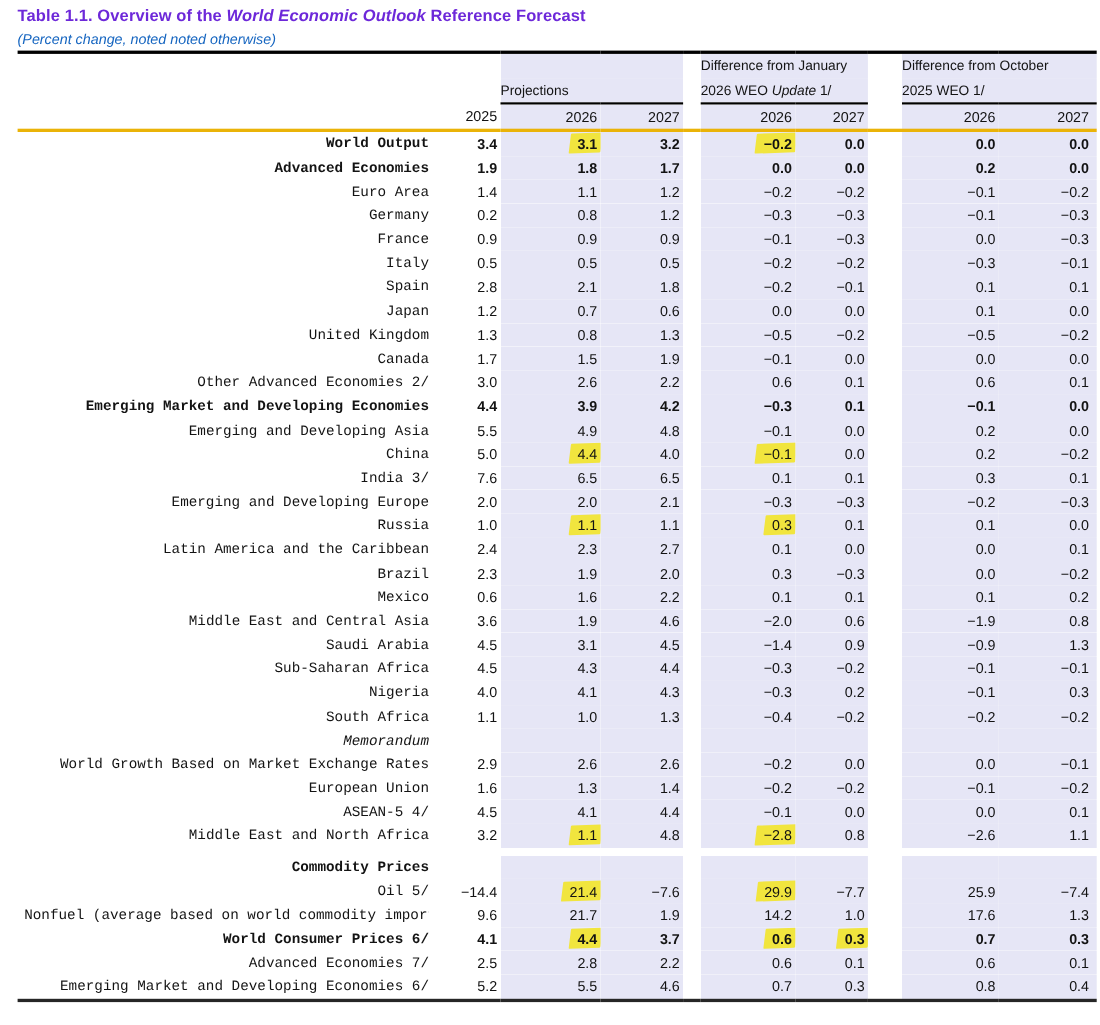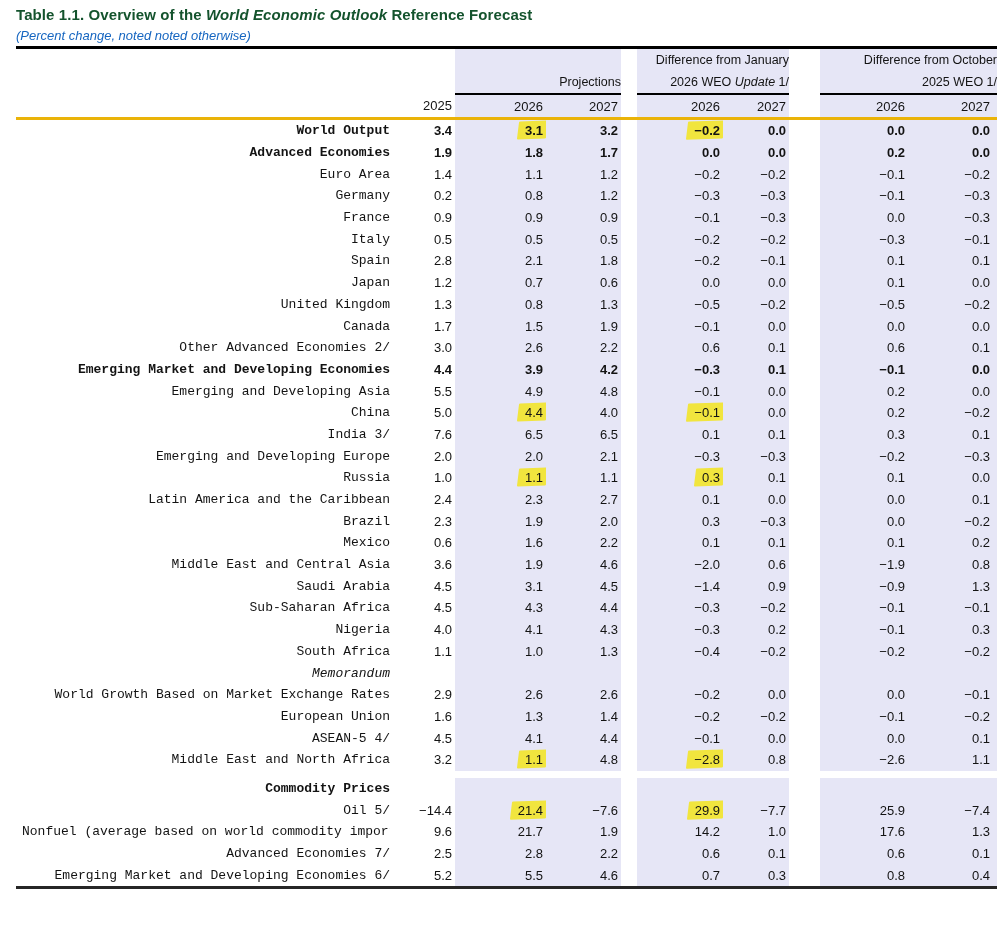--- a/index.html
+++ b/index.html
@@ -1,30 +1,30 @@
 <!DOCTYPE html>
 <html><head>
 <meta charset="utf-8">
 <style>
   html,body{margin:0;padding:0;background:#fff;}
   body{width:1000px;height:932px;overflow:hidden;font-family:"Liberation Sans",sans-serif;color:#131313;}
   .page{padding:6px 0 0 16px;}
-  .title{color:#14532d;font-weight:bold;font-size:15px;letter-spacing:.1px;}
+  .title{color:#6d28d9;font-weight:bold;font-size:15px;letter-spacing:.1px;}
   .title .em{font-style:italic;}
   .subtitle{color:#1565c0;font-style:italic;font-size:13px;margin-top:5px;margin-bottom:3px;}
   table{border-collapse:collapse;table-layout:fixed;width:981px;border-top:3px solid #000;border-bottom:3px solid #262626;}
   td{padding:0;height:21.7px;font-size:13px;vertical-align:middle;overflow:hidden;white-space:nowrap;}
   .band{background:#e6e6f6;}
   .num{text-align:right;padding-right:3px;}
   tbody td:nth-child(10),thead tr.years td:nth-child(10){padding-right:7px;}
   .lbl{text-align:right;padding-left:6px;font-family:Liberation Mono, monospace;}
   .lbl.ind{padding-left:22px;}
   tr.bold td{font-weight:bold;}
   tr.italic .lbl{font-style:italic;}
-  thead .ghead{text-align:right;font-size:12.5px;height:22px;}
+  thead .ghead{text-align:left;font-size:12.5px;height:22px;}
   thead .gline{border-bottom:2px solid #000;}
   thead tr.years td{border-bottom:3px solid #eab308;height:22px;}
   thead .it{font-style:italic;}
   tr.spacer td{height:7px;background:#fff !important;}
   .hl{position:relative;z-index:0;display:inline-block;}
   .hl::before{content:"";position:absolute;left:-7px;right:-4px;top:-2px;bottom:-1px;background:#f1e53e;z-index:-1;transform:rotate(-2deg) skewX(-9deg);border-radius:1px;}
 </style>
 </head>
 <body>
 
@@ -479,20 +479,32 @@
           <td class="num">9.6</td>
           <td class="num band">21.7</td>
           <td class="num band">1.9</td>
           <td class="gap"></td>
           <td class="num band">14.2</td>
           <td class="num band">1.0</td>
           <td class="gap"></td>
           <td class="num band">17.6</td>
           <td class="num band">1.3</td>
         </tr>
+        <tr class="bold">
+          <td class="lbl">World Consumer Prices 6/</td>
+          <td class="num">4.1</td>
+          <td class="num band"><span class="hl">4.4</span></td>
+          <td class="num band">3.7</td>
+          <td class="gap"></td>
+          <td class="num band"><span class="hl">0.6</span></td>
+          <td class="num band"><span class="hl">0.3</span></td>
+          <td class="gap"></td>
+          <td class="num band">0.7</td>
+          <td class="num band">0.3</td>
+        </tr>
         <tr class="">
           <td class="lbl">Advanced Economies 7/</td>
           <td class="num">2.5</td>
           <td class="num band">2.8</td>
           <td class="num band">2.2</td>
           <td class="gap"></td>
           <td class="num band">0.6</td>
           <td class="num band">0.1</td>
           <td class="gap"></td>
           <td class="num band">0.6</td>

